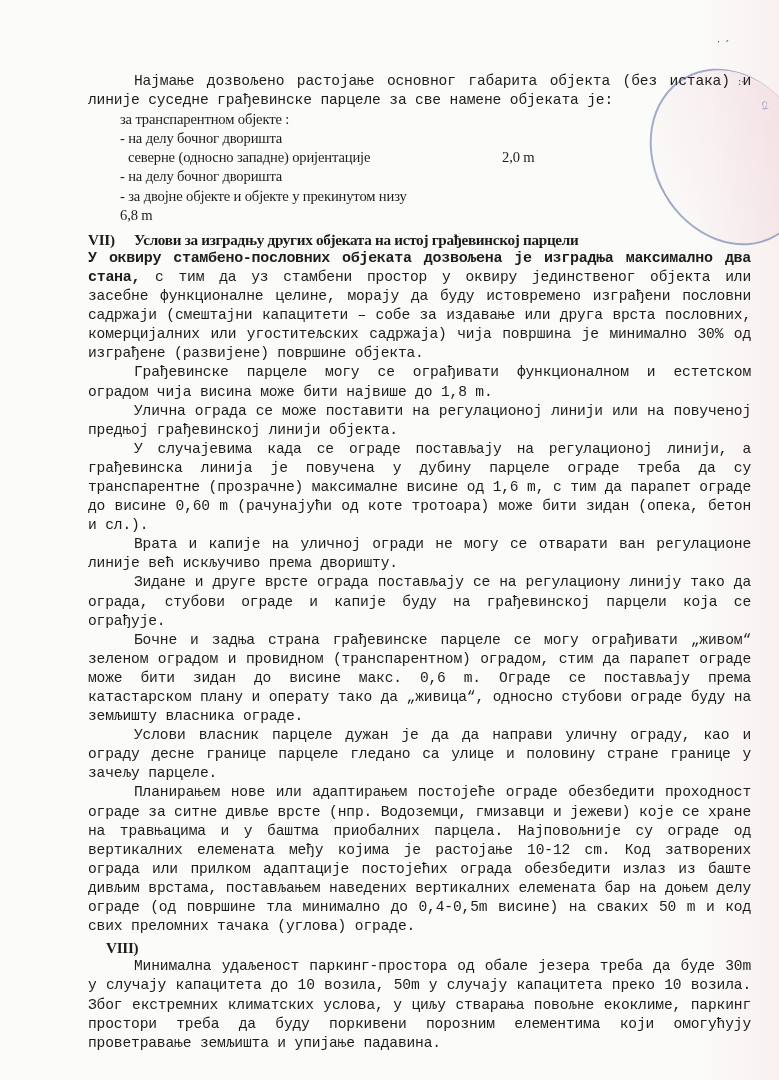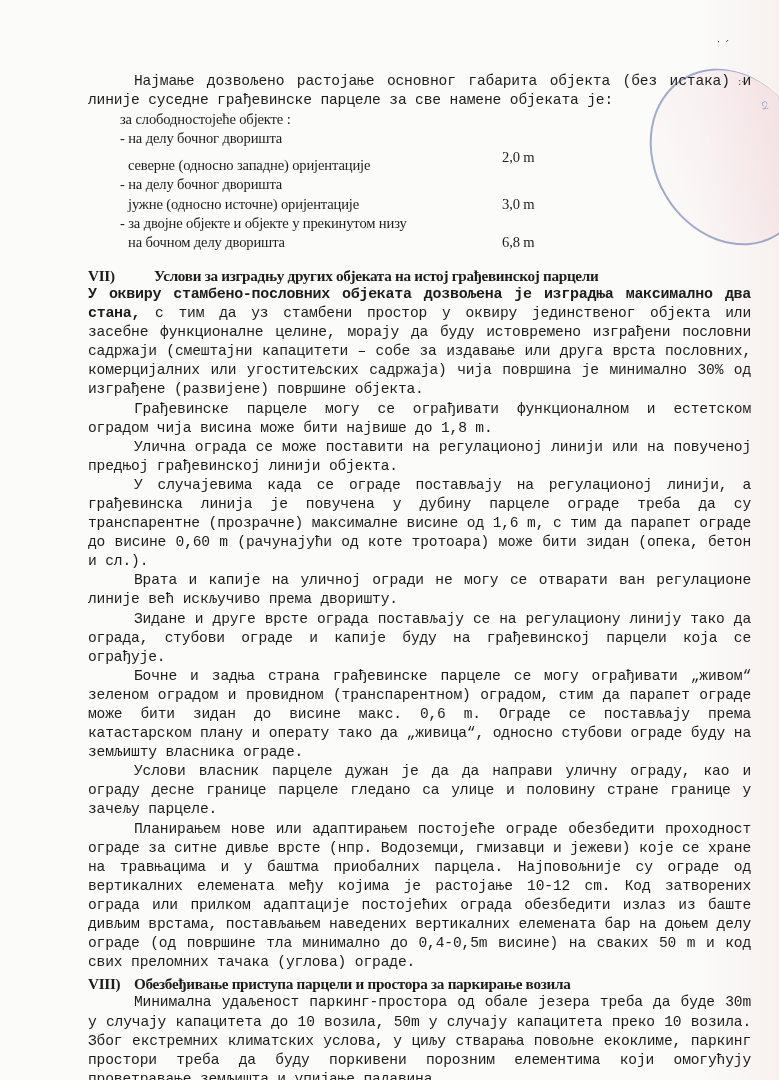--- a/index.html
+++ b/index.html
@@ -47,61 +47,55 @@
   <div class="stamp"></div>
   <div class="stamp-text">Су</div>
   <div class="mark" style="left:716px;top:40px;">˙ ˊ</div>
   <div class="mark" style="left:738px;top:76px;">:·</div>
 
   <div class="text" style="top:72px;">
     <p class="ind">Најмање дозвољено растојање основног габарита објекта (без истака) и линије суседне грађевинске парцеле за све намене објеката је:</p>
 
     <div class="list">
       <div class="row l1">
-          <span>за слободностојеће објекте :</span>
+          <span>за транспарентном објекте :</span>
         </div>
 
       <div class="row l1">
           <span>- на делу бочног дворишта</span>
         </div>
       <div class="row l1">
-        <span class="lbl" style="padding-left:8px;width:374px;margin-top:8px;">северне (односно западне) оријентације</span>
+        <span class="lbl" style="padding-left:8px;width:374px;">северне (односно западне) оријентације</span>
         <span class="val">2,0 m</span>
       </div>
 
       <div class="row l1">
           <span>- на делу бочног дворишта</span>
         </div>
-      <div class="row l1">
-        <span class="lbl" style="padding-left:8px;width:374px;">јужне (односно источне) оријентације</span>
-        <span class="val">3,0 m</span>
-      </div>
 
       <div class="row l1">
           <span>- за двојне објекте и објекте у прекинутом низу</span>
         </div>
       <div class="row l1">
-        <span class="lbl" style="padding-left:8px;width:374px;">на бочном делу дворишта</span>
         <span class="val">6,8 m</span>
       </div>
     </div>
 
-    <div class="heading" style="margin-top:14px;gap:20px;">
+    <div class="heading" style="margin-top:5px;">
       <span class="num">VII)</span>
       <span>Услови за изградњу других објеката на истој грађевинској парцели</span>
     </div>
     <p><span class="bold">У оквиру стамбено-пословних објеката дозвољена је изградња максимално два стана,</span><span> с тим да уз стамбени простор у оквиру јединственог објекта или засебне функционалне целине, морају да буду истовремено изграђени пословни садржаји (смештајни капацитети – собе за издавање или друга врста пословних, комерцијалних или угоститељских садржаја) чија површина је минимално 30% од изграђене (развијене) површине објекта.</span></p>
     <p class="ind">Грађевинске парцеле могу се ограђивати функционалном и естетском оградом чија висина може бити највише до 1,8 m.</p>
     <p class="ind">Улична ограда се може поставити на регулационој линији или на повученој предњој грађевинској линији објекта.</p>
     <p class="ind">У случајевима када се ограде постављају на регулационој линији, а грађевинска линија је повучена у дубину парцеле ограде треба да су транспарентне (прозрачне) максималне висине од 1,6 m, с тим да парапет ограде до висине 0,60 m (рачунајући од коте тротоара) може бити зидан (опека, бетон и сл.).</p>
     <p class="ind">Врата и капије на уличној огради не могу се отварати ван регулационе линије већ искључиво према дворишту.</p>
     <p class="ind">Зидане и друге врсте ограда постављају се на регулациону линију тако да ограда, стубови ограде и капије буду на грађевинској парцели која се ограђује.</p>
     <p class="ind">Бочне и задња страна грађевинске парцеле се могу ограђивати „живом“ зеленом оградом и провидном (транспарентном) оградом, стим да парапет ограде може бити зидан до висине макс. 0,6 m. Ограде се постављају према катастарском плану и операту тако да „живица“, односно стубови ограде буду на земљишту власника ограде.</p>
     <p class="ind">Услови власник парцеле дужан је да да направи уличну ограду, као и ограду десне границе парцеле гледано са улице и половину стране границе у зачељу парцеле.</p>
     <p class="ind">Планирањем нове или адаптирањем постојеће ограде обезбедити проходност ограде за ситне дивље врсте (нпр. Водоземци, гмизавци и јежеви) које се хране на травњацима и у баштма приобалних парцела. Најповољније су ограде од вертикалних елемената међу којима је растојање 10-12 cm. Код затворених ограда или прилком адаптације постојећих ограда обезбедити излаз из баште дивљим врстама, постављањем наведених вертикалних елемената бар на доњем делу ограде (од површине тла минимално до 0,4-0,5m висине) на сваких 50 m и код свих преломних тачака (углова) ограде.</p>
 
-    <div class="heading" style="margin-top:2px;">
+    <div class="heading" style="margin-top:2px;margin-left:18px;">
       <span class="num">VIII)</span>
-      <span>Обезбеђивање приступа парцели и простора за паркирање возила</span>
     </div>
     <p class="ind">Минимална удаљеност паркинг-простора од обале језера треба да буде 30m у случају капацитета до 10 возила, 50m у случају капацитета преко 10 возила. Због екстремних климатских услова, у циљу стварања повољне екоклиме, паркинг простори треба да буду поркивени порозним елементима који омогућују проветравање земљишта и упијање падавина.</p>
   </div>
 </div>
 
 </body></html>

